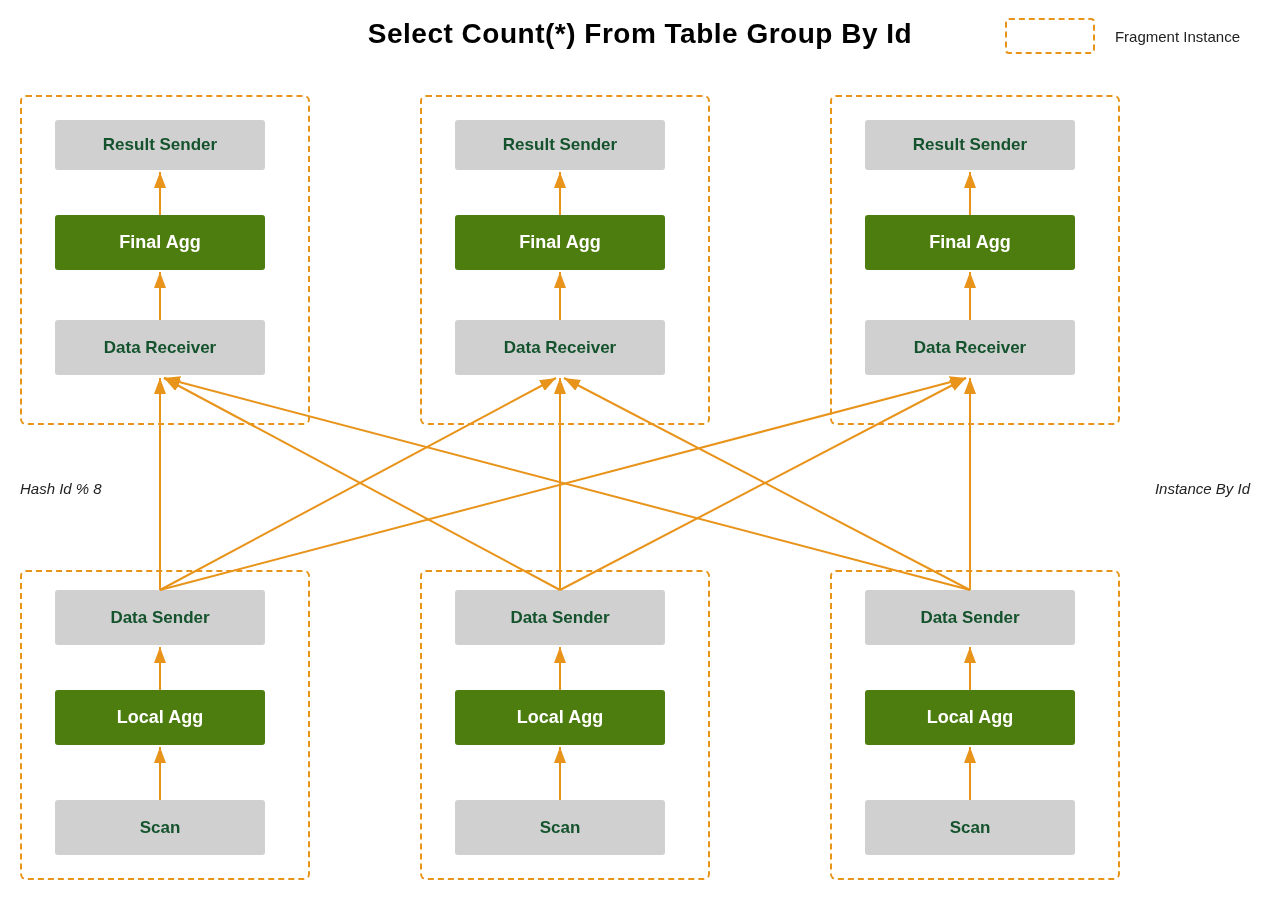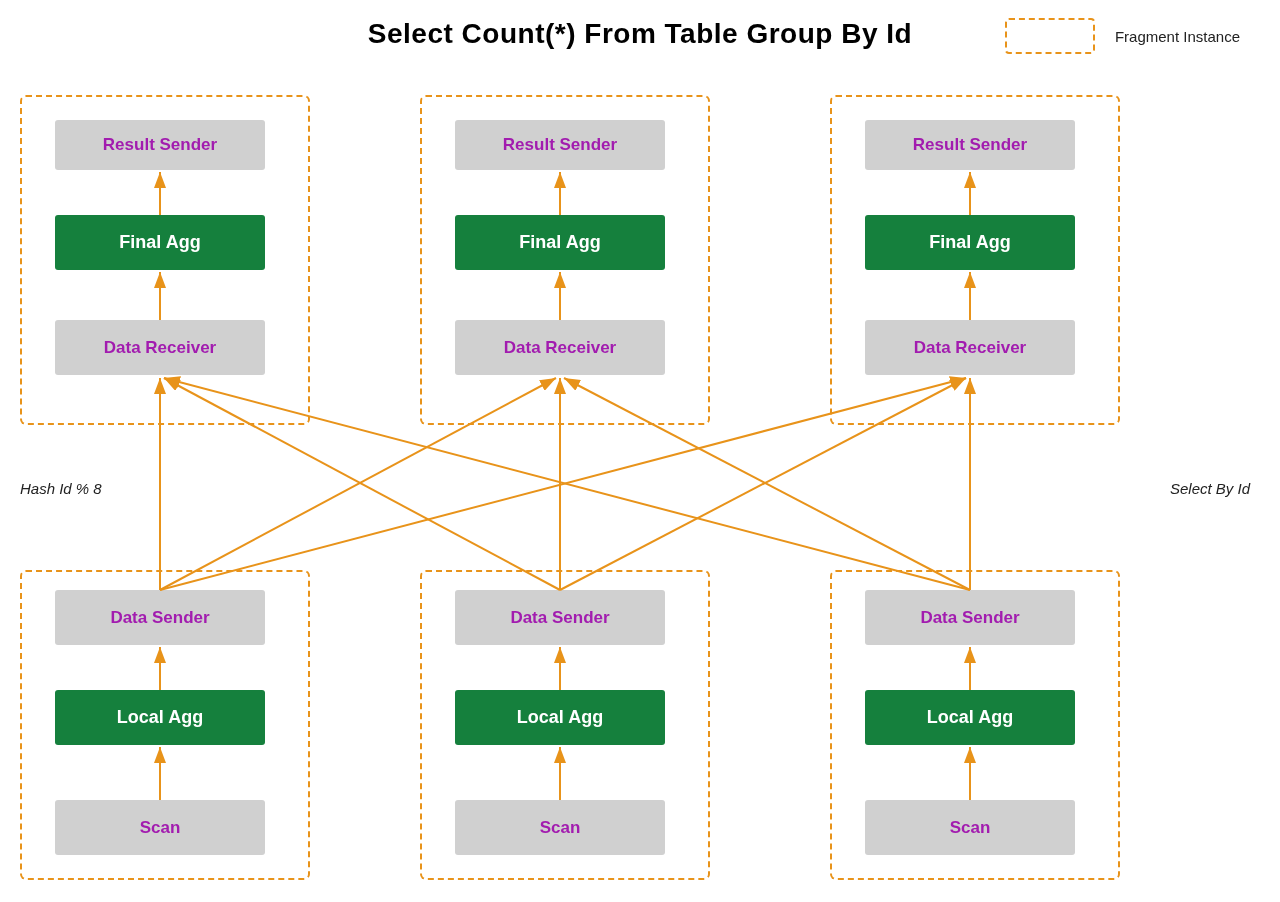--- a/index.html
+++ b/index.html
@@ -58,25 +58,25 @@
       align-items: center;
       justify-content: center;
       font-size: 16px;
       font-weight: 600;
       border-radius: 3px;
       text-align: center;
     }
 
     .node-gray {
       background: #d0d0d0;
-      color: #a21caf;
+      color: #14532d;
     }
 
     .node-teal {
-      background: #15803d;
+      background: #4d7c0f;
       color: #fff;
     }
 
     
     .diagram-label {
       position: absolute;
       font-size: 15px;
       color: #222;
       font-style: italic;
     }
@@ -94,21 +94,21 @@
 <body>
 
 <div class="page-title">Select Count(*) From Table Group By Id</div>
 
 <div class="legend">
   <div class="legend-box"></div>
   <span class="legend-label">Fragment Instance</span>
 </div>
 
 <div class="diagram-label" style="left: 20px; top: 480px;">Hash Id % 8</div>
-<div class="diagram-label" style="right: 30px; top: 480px;">Select By Id</div>
+<div class="diagram-label" style="right: 30px; top: 480px;">Instance By Id</div>
 
 <div class="fragment" style="left:20px; top:95px; width:290px; height:330px;"></div>
 
 <div class="fragment" style="left:420px; top:95px; width:290px; height:330px;"></div>
 
 <div class="fragment" style="left:830px; top:95px; width:290px; height:330px;"></div>
 
 <div class="fragment" style="left:20px; top:570px; width:290px; height:310px;"></div>
 
 <div class="fragment" style="left:420px; top:570px; width:290px; height:310px;"></div>

